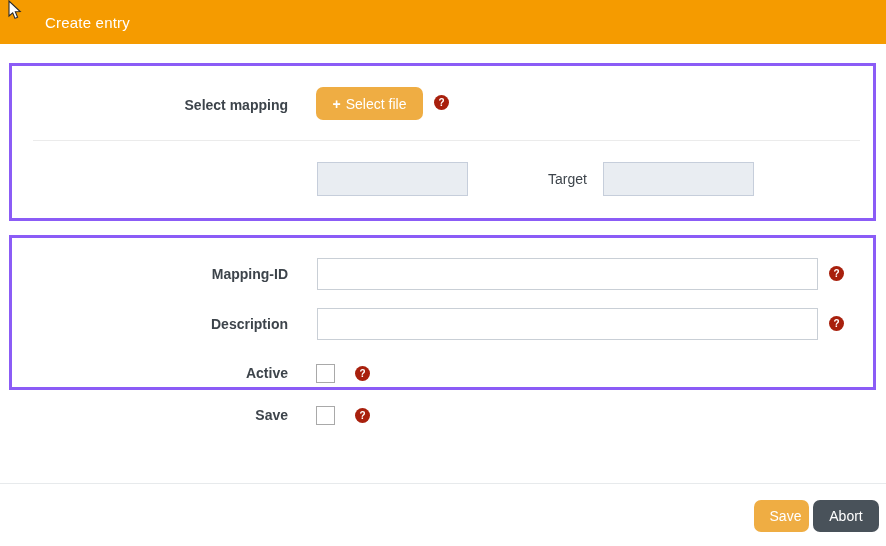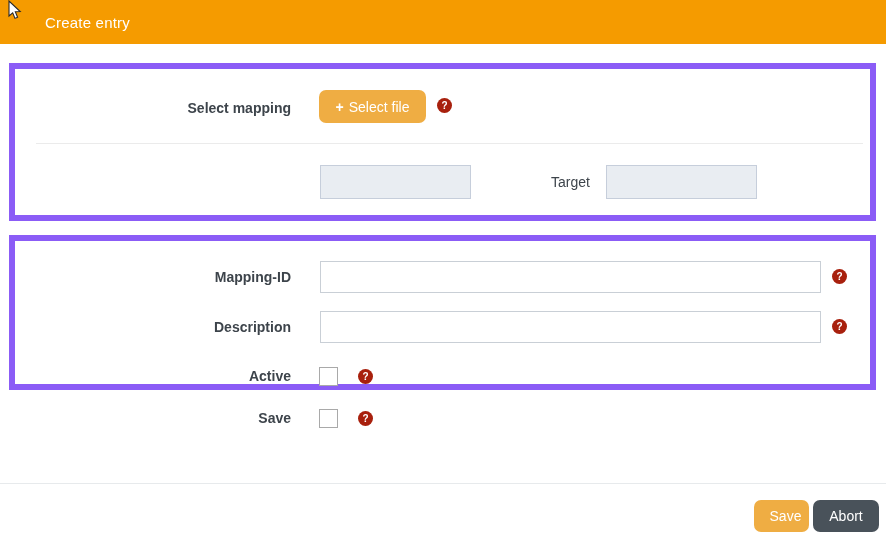--- a/index.html
+++ b/index.html
@@ -17,21 +17,21 @@
     background: #f59b00;
   }
   .header-title {
     position: absolute; left: 8px; top: 14px;
     color: #ffffff; font-size: 15px; letter-spacing: .2px; margin-left: 37px;
   }
   .cursor { position: absolute; left: 6px; top: 0; z-index: 10; }
 
   .panel {
     position: absolute; left: 9px; width: 867px;
-    background: #ffffff; border: 6px solid #8b5cf6;
+    background: #ffffff; border: 3px solid #8b5cf6;
   }
   .panel-1 { top: 63px; height: 158px; }
   .panel-2 { top: 235px; height: 155px; }
 
   .form-label {
     position: absolute; left: 2px; width: 274px;
     text-align: right;
     font-size: 14px; font-weight: bold; color: #3d444b;
     line-height: 20px;
   }

